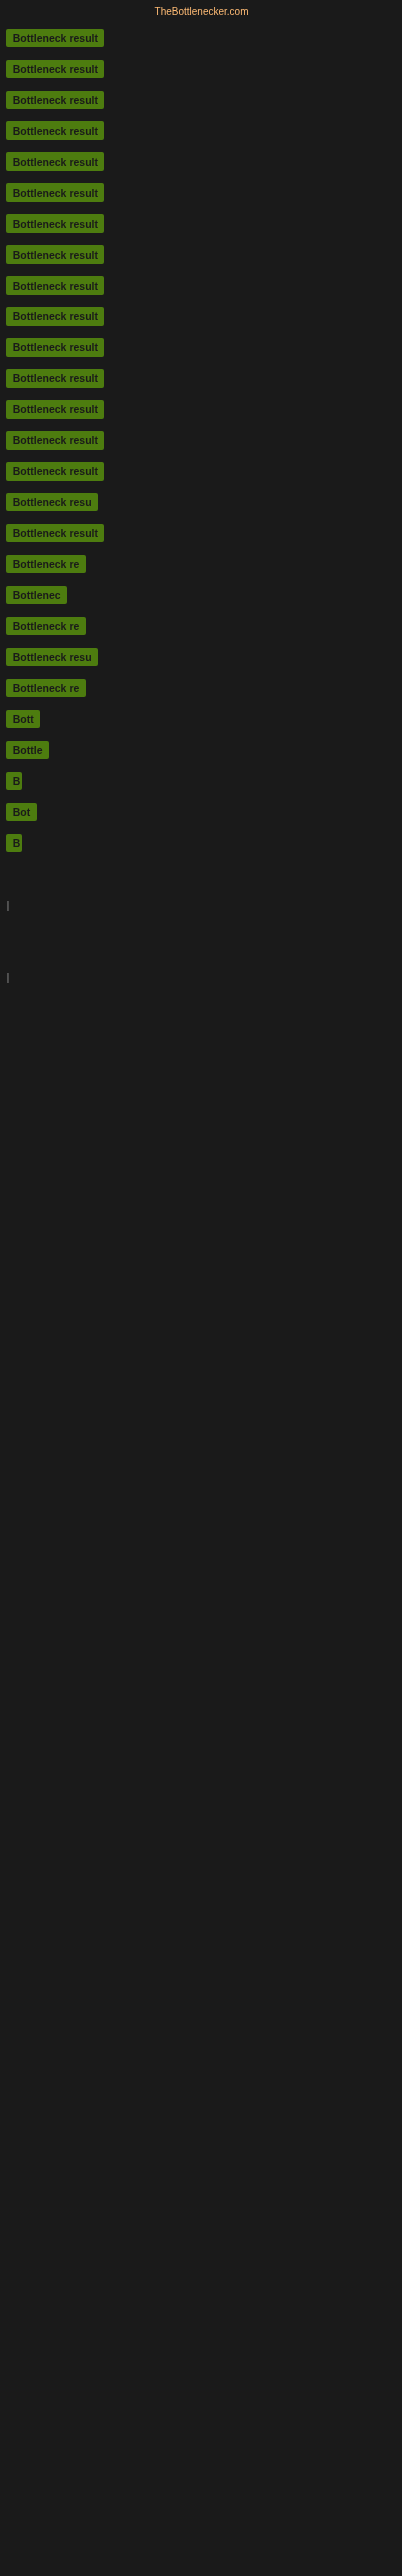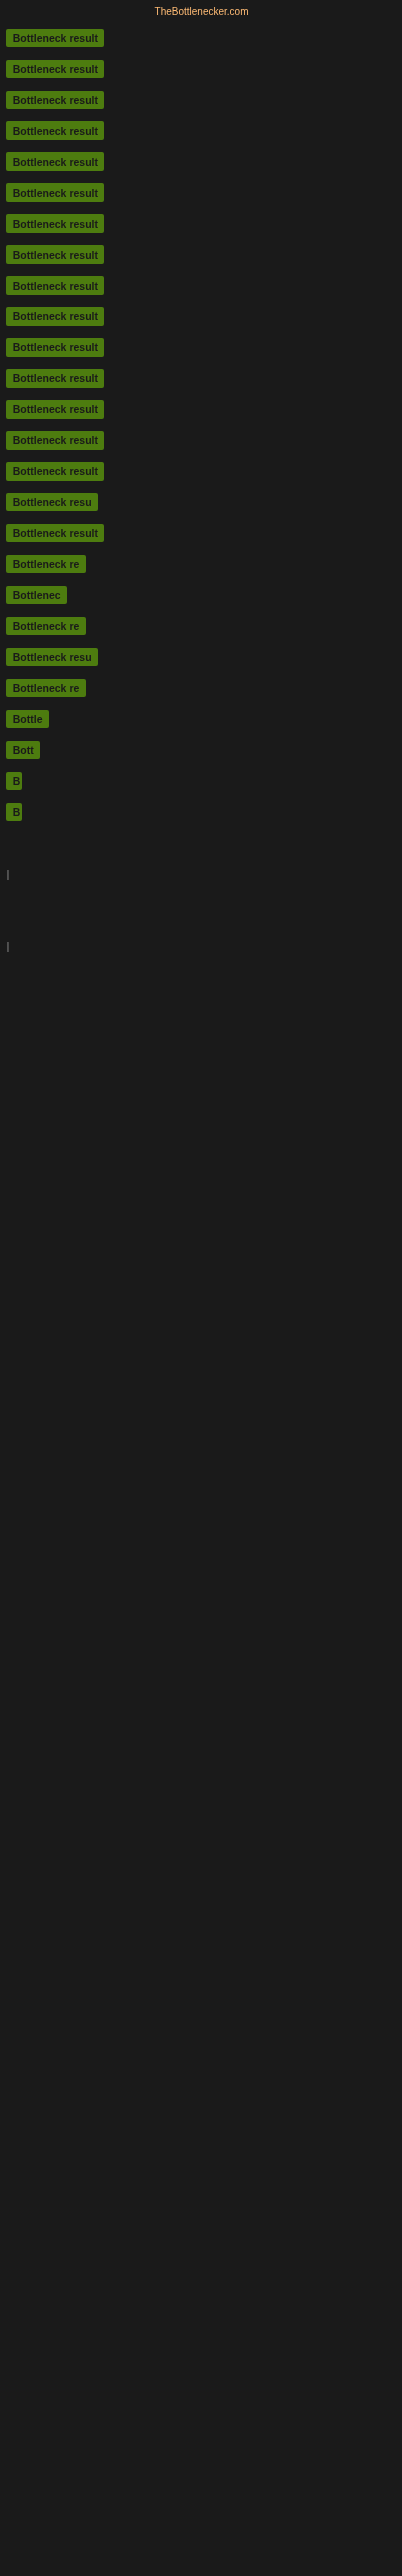--- a/index.html
+++ b/index.html
@@ -63,23 +63,24 @@
     <div class="bottleneck-item"><span class="bottleneck-badge" style="max-width: 105px;">Bottleneck result</span></div>
     <div class="bottleneck-item"><span class="bottleneck-badge" style="max-width: 105px;">Bottleneck result</span></div>
     <div class="bottleneck-item"><span class="bottleneck-badge" style="max-width: 105px;">Bottleneck result</span></div>
     <div class="bottleneck-item"><span class="bottleneck-badge" style="max-width: 93px;">Bottleneck resu</span></div>
     <div class="bottleneck-item"><span class="bottleneck-badge" style="max-width: 105px;">Bottleneck result</span></div>
     <div class="bottleneck-item"><span class="bottleneck-badge" style="max-width: 81px;">Bottleneck re</span></div>
     <div class="bottleneck-item"><span class="bottleneck-badge" style="max-width: 68px;">Bottlenec</span></div>
     <div class="bottleneck-item"><span class="bottleneck-badge" style="max-width: 81px;">Bottleneck re</span></div>
     <div class="bottleneck-item"><span class="bottleneck-badge" style="max-width: 93px;">Bottleneck resu</span></div>
     <div class="bottleneck-item"><span class="bottleneck-badge" style="max-width: 81px;">Bottleneck re</span></div>
+    <div class="bottleneck-item"><span class="bottleneck-badge" style="max-width: 40px;">Bott</span></div>
     <div class="bottleneck-item"><span class="bottleneck-badge" style="max-width: 48px;">Bottle</span></div>
-    <div class="bottleneck-item"><span class="bottleneck-badge" style="max-width: 40px;">Bott</span></div>
     <div class="bottleneck-item"><span class="bottleneck-badge" style="max-width: 16px;">B</span></div>
+    <div class="bottleneck-item"><span class="bottleneck-badge" style="max-width: 32px;">Bot</span></div>
     <div class="bottleneck-item"><span class="bottleneck-badge" style="max-width: 16px;">B</span></div>
     <div class="bottleneck-item" style="min-height: 16px;"></div>
     <div class="bottleneck-item" style="min-height: 16px;"></div>
     <div class="bottleneck-item"><span style="color: rgb(136, 136, 136); font-size: 11.3px;">|</span></div>
     <div class="bottleneck-item" style="min-height: 16px;"></div>
     <div class="bottleneck-item" style="min-height: 16px;"></div>
     <div class="bottleneck-item" style="min-height: 16px;"></div>
     <div class="bottleneck-item"><span style="color: rgb(136, 136, 136); font-size: 11.3px;">|</span></div>
   </div>
 

